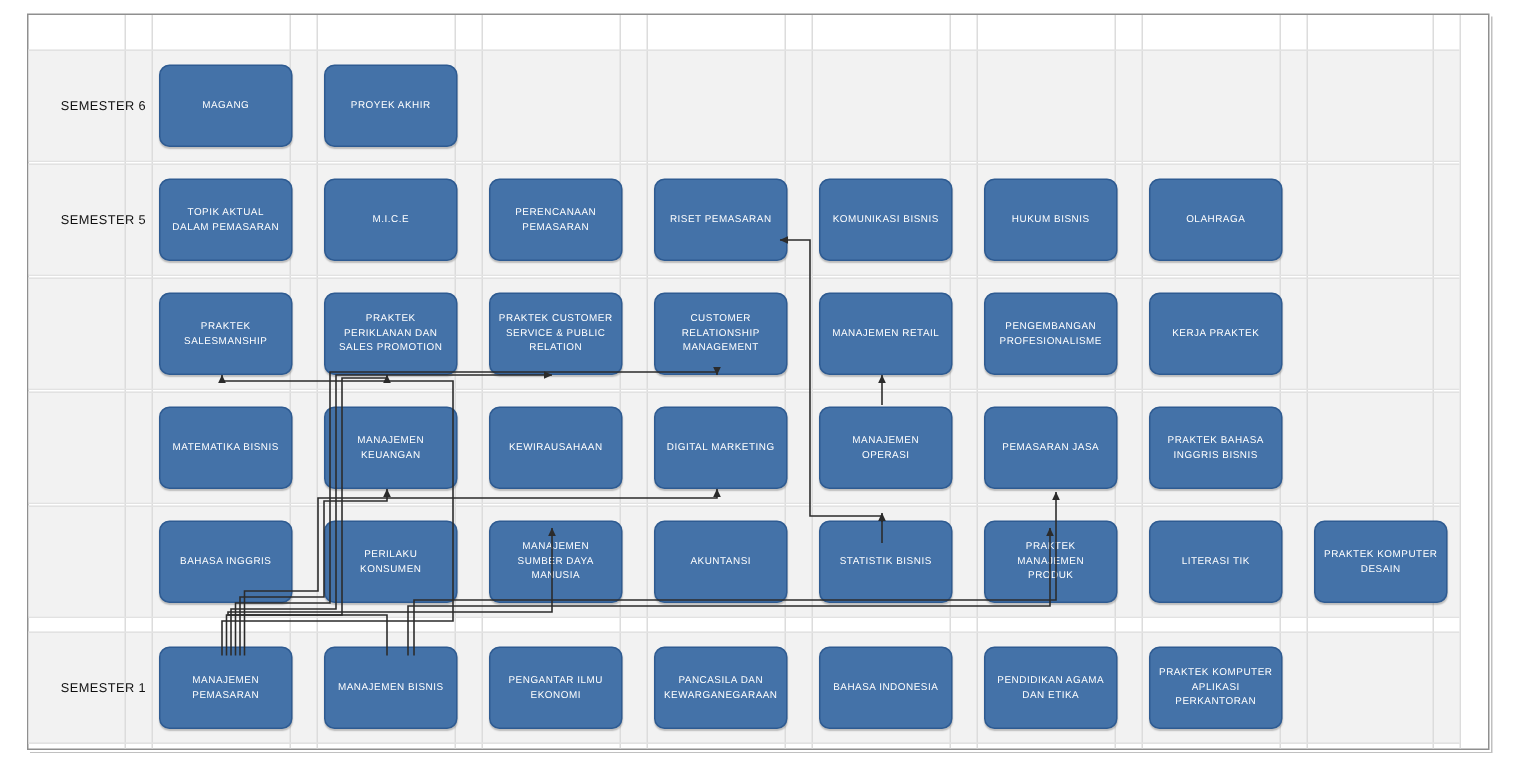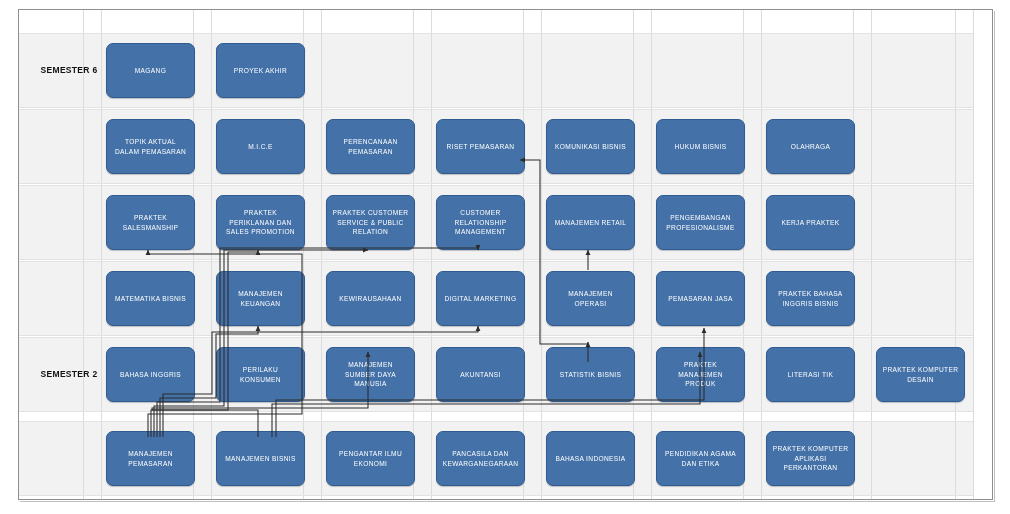--- a/index.html
+++ b/index.html
@@ -38,21 +38,21 @@
   .band{
     position:absolute; left:0; height:74px;
     background:#f2f2f2;
   }
 
   
   .semlabel{
     position:absolute;
     left:0; width:100px; height:74px;
     display:flex; align-items:center; justify-content:center;
-    font-size:8.5px; font-weight:bold; letter-spacing:.3px;
+    font-size:8.5px; font-weight:normal; letter-spacing:.3px;
     color:#111111;
     white-space:nowrap;
   }
 
   
   .node{
     position:absolute;
     width:89px; height:55px;
     background:#4472a8;
     border:1px solid #2e5b92;
@@ -119,21 +119,22 @@
         <div class="hline" style="top: 325px; width: 954px;"></div>
         <div class="hline" style="top: 327px; width: 954px;"></div>
         <div class="hline" style="top: 401px; width: 954px;"></div>
         <div class="hline" style="top: 411px; width: 954px;"></div>
         <div class="hline" style="top: 485px; width: 954px;"></div>
         <div class="hline" style="top: 485px; width: 954px;"></div>
       </div>
 
     <div class="gridlayer" id="labels">
         <div class="semlabel" style="top: 23px;">SEMESTER 6</div>
-        <div class="semlabel" style="top: 327px;">SEMESTER 2</div>
+        <div class="semlabel" style="top: 99px;">SEMESTER 5</div>
+        <div class="semlabel" style="top: 411px;">SEMESTER 1</div>
       </div>
 
     <div class="gridlayer" id="nodes">
         <div class="node" style="left: 87px; top: 33px;">
           <div>
             <span>MAGANG</span>
           </div>
         </div>
         <div class="node" style="left: 197px; top: 33px;">
           <div>

